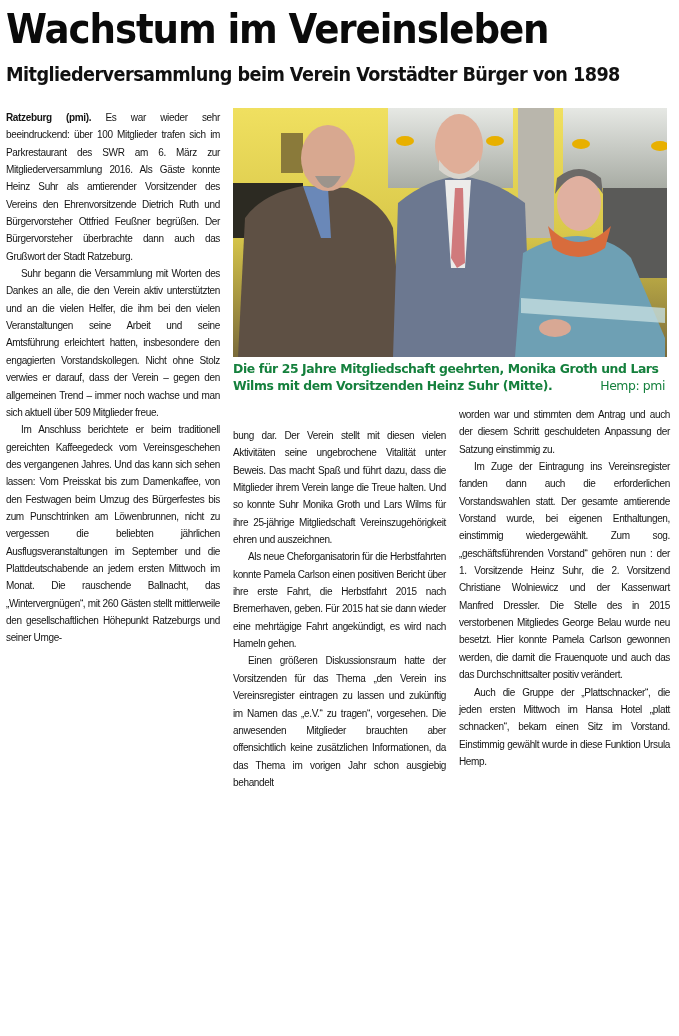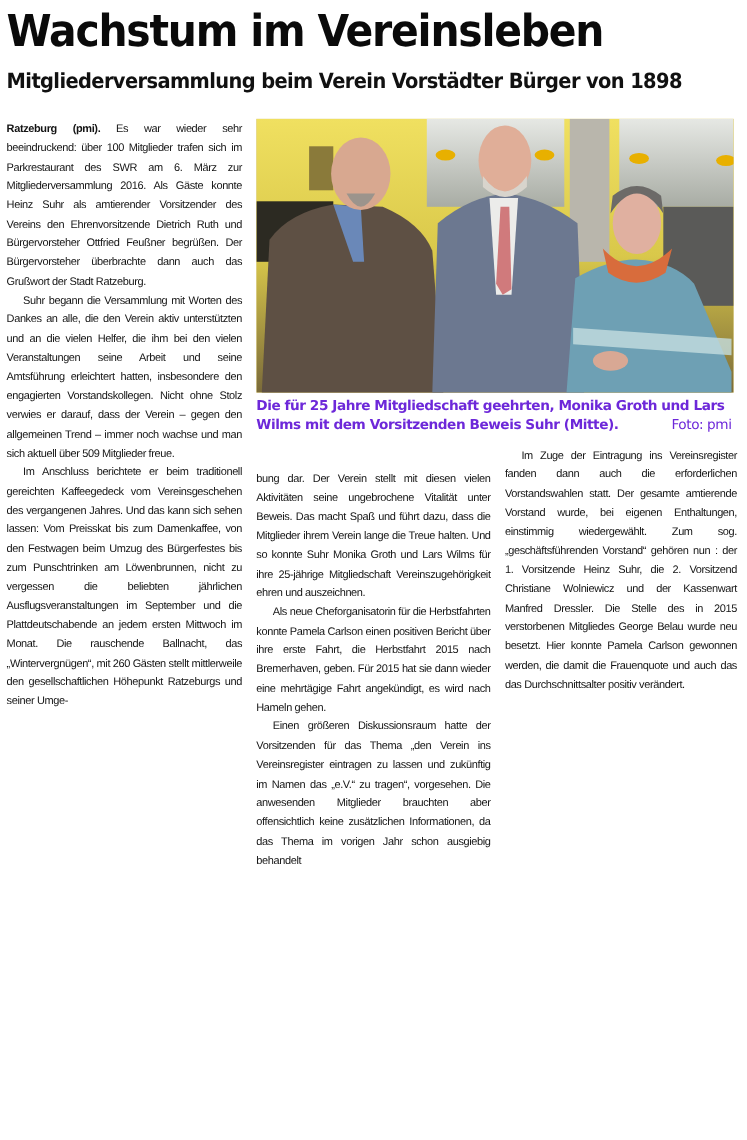--- a/index.html
+++ b/index.html
@@ -30,21 +30,21 @@
   .dateline { font-weight:bold; }
 
   .photo {
     position:absolute; left:233px; top:108px; width:434px; height:249px;
     background:#d8c87a; overflow:hidden;
   }
   .photo svg { display:block; }
   .caption {
     position:absolute; left:233px; top:360px; width:436px;
     font-family:"DejaVu Sans", sans-serif; font-size:12.4px; line-height:17px;
-    color:#6d28d9; letter-spacing:-0.4px;
+    color:#15803d; letter-spacing:-0.4px;
   }
   .caption .cap-text { font-weight:bold; }
   .caption .line2 { display:flex; justify-content:space-between; }
   .caption .credit { font-weight:normal; padding-right:4px; }
 </style>
 </head>
 <body>
 
 <h1 class="headline">Wachstum im Vereinsleben</h1>
 <h2 class="subhead">Mitgliederversammlung beim Verein Vorstädter Bürger von 1898</h2>
@@ -96,26 +96,28 @@
     <path d="M315 118 Q345 150 378 118 L372 140 Q345 158 320 140 Z" fill="#d86c3c"></path>
     <ellipse cx="346" cy="95" rx="22" ry="28" fill="#e0b0a0"></ellipse>
     <path d="M322 86 Q346 50 370 86 L368 70 Q346 52 324 70 Z" fill="#6c6a68"></path>
     <ellipse cx="322" cy="220" rx="16" ry="9" fill="#d8a894"></ellipse>
   </svg>
 </div>
 
 <div class="caption">
   <div class="cap-text">Die für 25 Jahre Mitgliedschaft geehrten, Monika Groth und Lars</div>
   <div class="line2">
-    <span class="cap-text">Wilms mit dem Vorsitzenden Beweis Suhr (Mitte).</span>
-    <span class="credit">Foto: pmi</span>
+    <span class="cap-text">Wilms mit dem Vorsitzenden Heinz Suhr (Mitte).</span>
+    <span class="credit">Hemp: pmi</span>
   </div>
 </div>
 
 <div class="col col2">
   <p>bung dar. Der Verein stellt mit diesen vielen Aktivitäten seine ungebrochene Vitalität unter Beweis. Das macht Spaß und führt dazu, dass die Mitglieder ihrem Verein lange die Treue halten. Und so konnte Suhr Monika Groth und Lars Wilms für ihre 25-jährige Mitgliedschaft Vereinszugehörigkeit ehren und auszeichnen.</p>
   <p class="ind">Als neue Cheforganisatorin für die Herbstfahrten konnte Pamela Carlson einen positiven Bericht über ihre erste Fahrt, die Herbstfahrt 2015 nach Bremerhaven, geben. Für 2015 hat sie dann wieder eine mehrtägige Fahrt angekündigt, es wird nach Hameln gehen.</p>
   <p class="ind">Einen größeren Diskussionsraum hatte der Vorsitzenden für das Thema „den Verein ins Vereinsregister eintragen zu lassen und zukünftig im Namen das „e.V.“ zu tragen“, vorgesehen. Die anwesenden Mitglieder brauchten aber offensichtlich keine zusätzlichen Informationen, da das Thema im vorigen Jahr schon ausgiebig behandelt</p>
 </div>
 
 <div class="col col3">
+  <p>worden war und stimmten dem Antrag und auch der diesem Schritt geschuldeten Anpassung der Satzung einstimmig zu.</p>
   <p class="ind">Im Zuge der Eintragung ins Vereinsregister fanden dann auch die erforderlichen Vorstandswahlen statt. Der gesamte amtierende Vorstand wurde, bei eigenen Enthaltungen, einstimmig wiedergewählt. Zum sog. „geschäftsführenden Vorstand“ gehören nun : der 1. Vorsitzende Heinz Suhr, die 2. Vorsitzend Christiane Wolniewicz und der Kassenwart Manfred Dressler. Die Stelle des in 2015 verstorbenen Mitgliedes George Belau wurde neu besetzt. Hier konnte Pamela Carlson gewonnen werden, die damit die Frauenquote und auch das das Durchschnittsalter positiv verändert.</p>
+  <p class="ind">Auch die Gruppe der „Plattschnacker“, die jeden ersten Mittwoch im Hansa Hotel „platt schnacken“, bekam einen Sitz im Vorstand. Einstimmig gewählt wurde in diese Funktion Ursula Hemp.</p>
 </div>
 
 </body></html>

